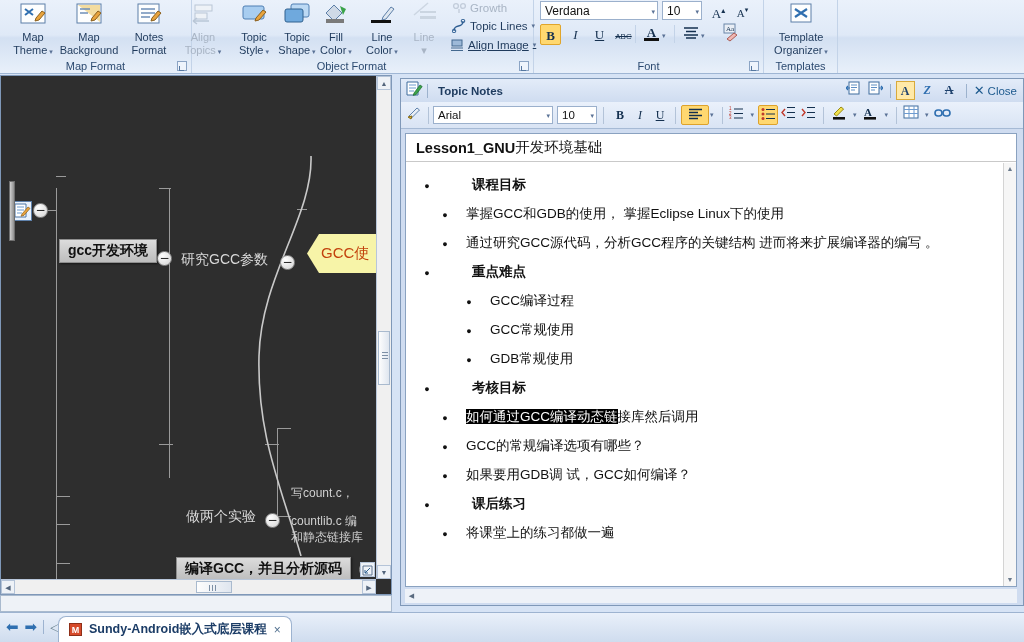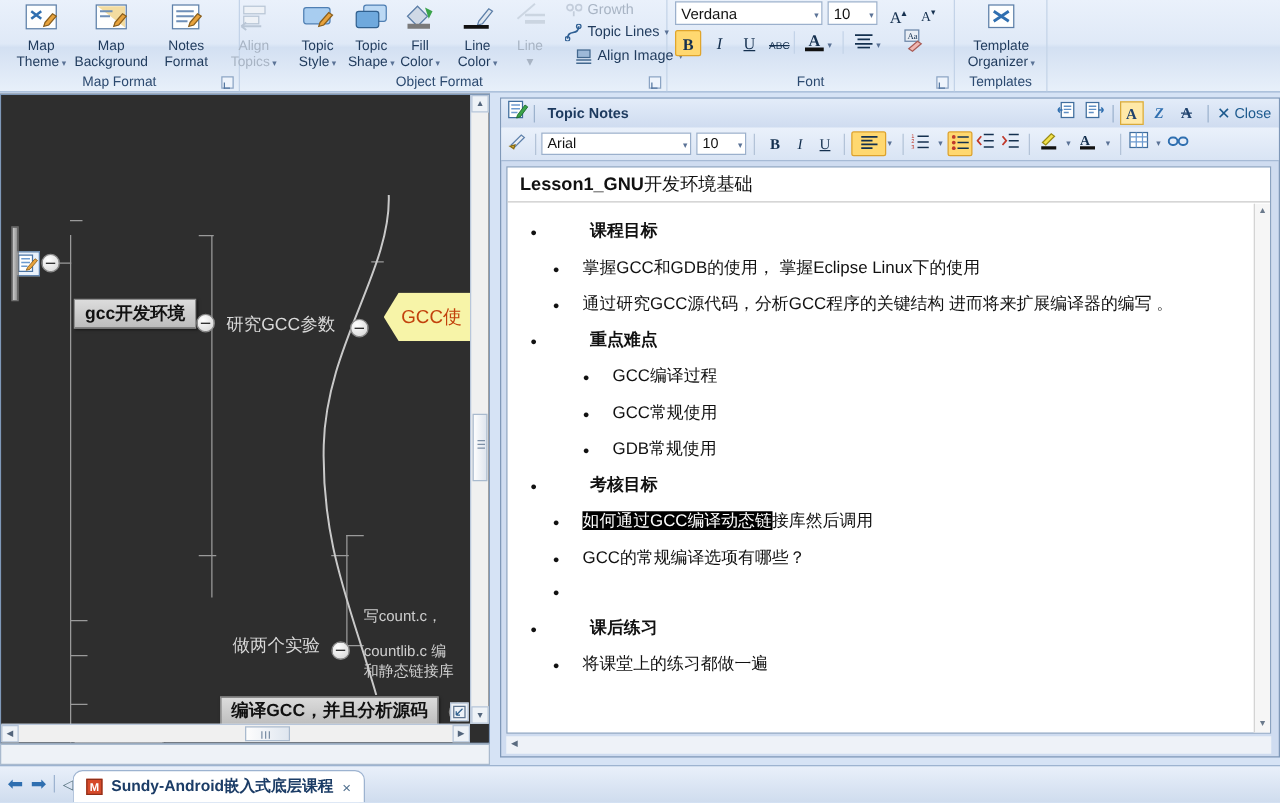--- a/index.html
+++ b/index.html
@@ -339,21 +339,21 @@
       <div class="smallrow" style="left:282px; top:19px;">
         <svg width="14" height="14" viewBox="0 0 14 14">
           <path d="M2 12 C2 4, 11 10, 11 2" stroke="#2f5f93" stroke-width="1.4" fill="none"></path>
           <circle cx="2" cy="12" r="1.8" fill="none" stroke="#2f5f93"></circle>
           <circle cx="11" cy="2" r="1.8" fill="none" stroke="#2f5f93"></circle>
         </svg>
         <span>Topic Lines</span>
         <span class="caret">▾</span>
       </div>
 
-      <div class="smallrow" style="left:290px; top:38px;">
+      <div class="smallrow" style="left:280px; top:38px;text-decoration:underline;">
         <svg width="14" height="14" viewBox="0 0 14 14">
           <rect x="2" y="2" width="10" height="6" fill="#9db9d8" stroke="#43688f"></rect>
           <path d="M1 10 h12 M1 12.5 h12" stroke="#43688f" stroke-width="1.2"></path>
         </svg>
         <span>Align Image</span>
         <span class="caret">▾</span>
       </div>
 
       <div class="gtitle">Object Format</div>
       <div class="dlgbox"></div>
@@ -703,20 +703,21 @@
           <div class="li lvl1">
             <span class="bul">●</span>
             <span class="txt"><span class="sel">如何通过GCC编译动态链</span>接库然后调用</span>
           </div>
           <div class="li lvl1">
             <span class="bul">●</span>
             <span class="txt">GCC的常规编译选项有哪些？</span>
           </div>
           <div class="li lvl1">
             <span class="bul">●</span>
+            <span class="txt">如果要用GDB调 试，GCC如何编译？</span>
           </div>
           <div class="li lvl0 bold" style="padding-left: 16px;">
             <span class="bul">●</span>
             <span class="txt">课后练习</span>
           </div>
           <div class="li lvl1">
             <span class="bul">●</span>
             <span class="txt">将课堂上的练习都做一遍</span>
           </div>
         </div>

